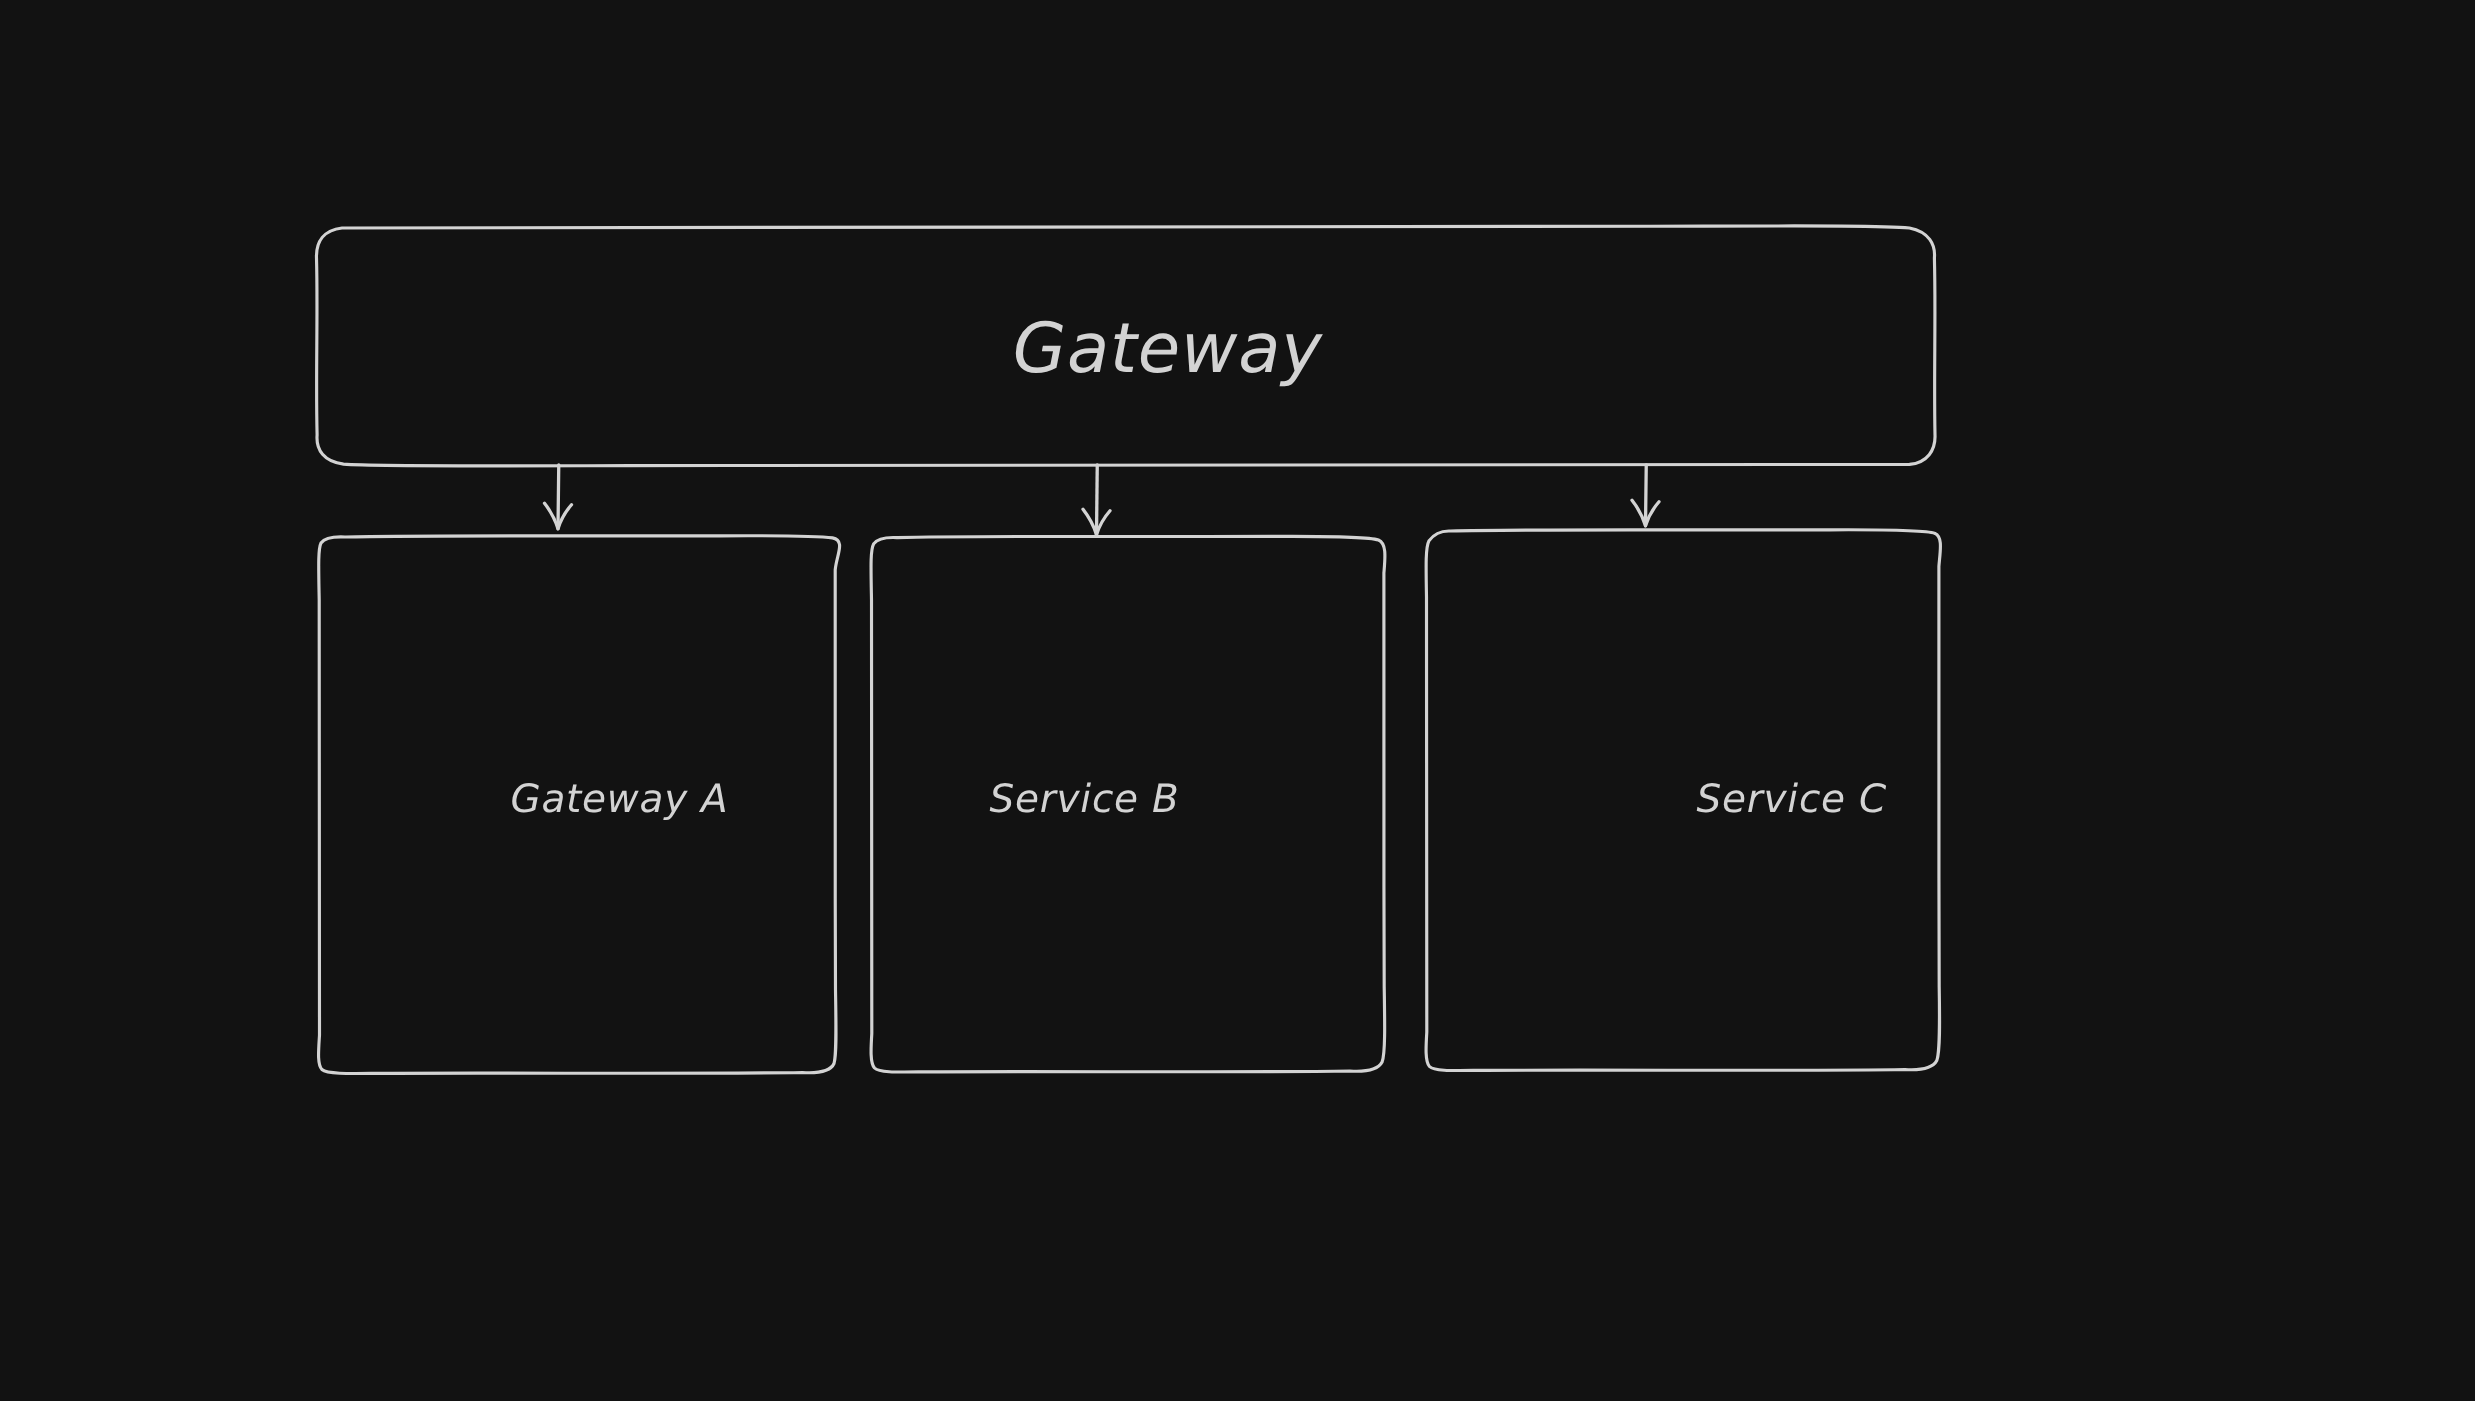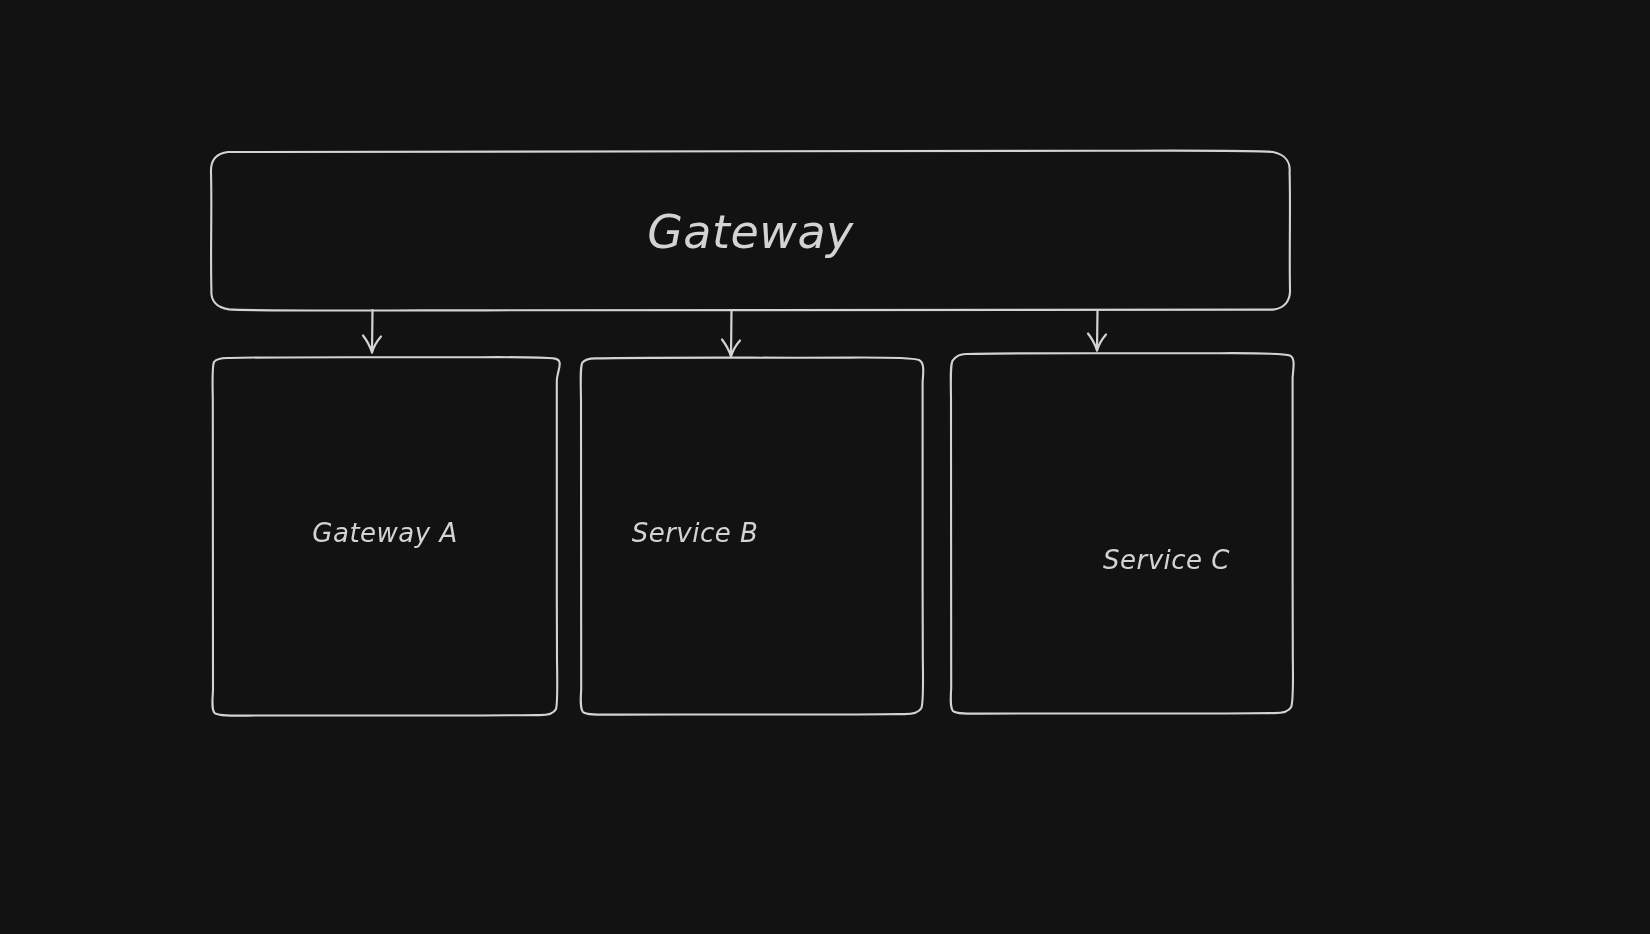--- a/index.html
+++ b/index.html
@@ -31,20 +31,21 @@
   .node-label {
     position: absolute;
     color: #d3d3d3;
     font-family: "DejaVu Sans", sans-serif;
     font-style: italic;
     white-space: nowrap;
     text-align: center;
     letter-spacing: 0.5px;
     -webkit-font-smoothing: antialiased;
     user-select: none;
+    margin-left: 28px;
   }
   .label-gateway {
     font-size: 46px;
     font-weight: 400;
   }
   .label-service {
     font-size: 26px;
     font-weight: 400;
   }
 </style>
@@ -132,15 +133,15 @@
       <path d="M 1088 333.5 C 1091.5 338, 1095 344, 1097 350.5 C 1099 344, 1102.5 338.5, 1106 334.5" fill="none" stroke="#d3d3d3" stroke-width="2.2" stroke-linecap="round" stroke-linejoin="round"></path>
     </g>
   </svg>
 
   <div class="node-label label-gateway" style="left:211px; top:205px; width:1079px;">Gateway</div>
 
   <div class="node-label label-service" style="left:213px; top:518px; width:344px;">Gateway A</div>
 
   <div class="node-label label-service" style="left:552px; top:518px; width:286px;">Service B</div>
 
-  <div class="node-label label-service" style="left:950px; top:545px; width:343px;padding-left:45px;">Service C</div>
+  <div class="node-label label-service" style="left:950px; top:518px; width:343px;padding-left:45px;">Service C</div>
 
 </div>
 
 </body></html>

